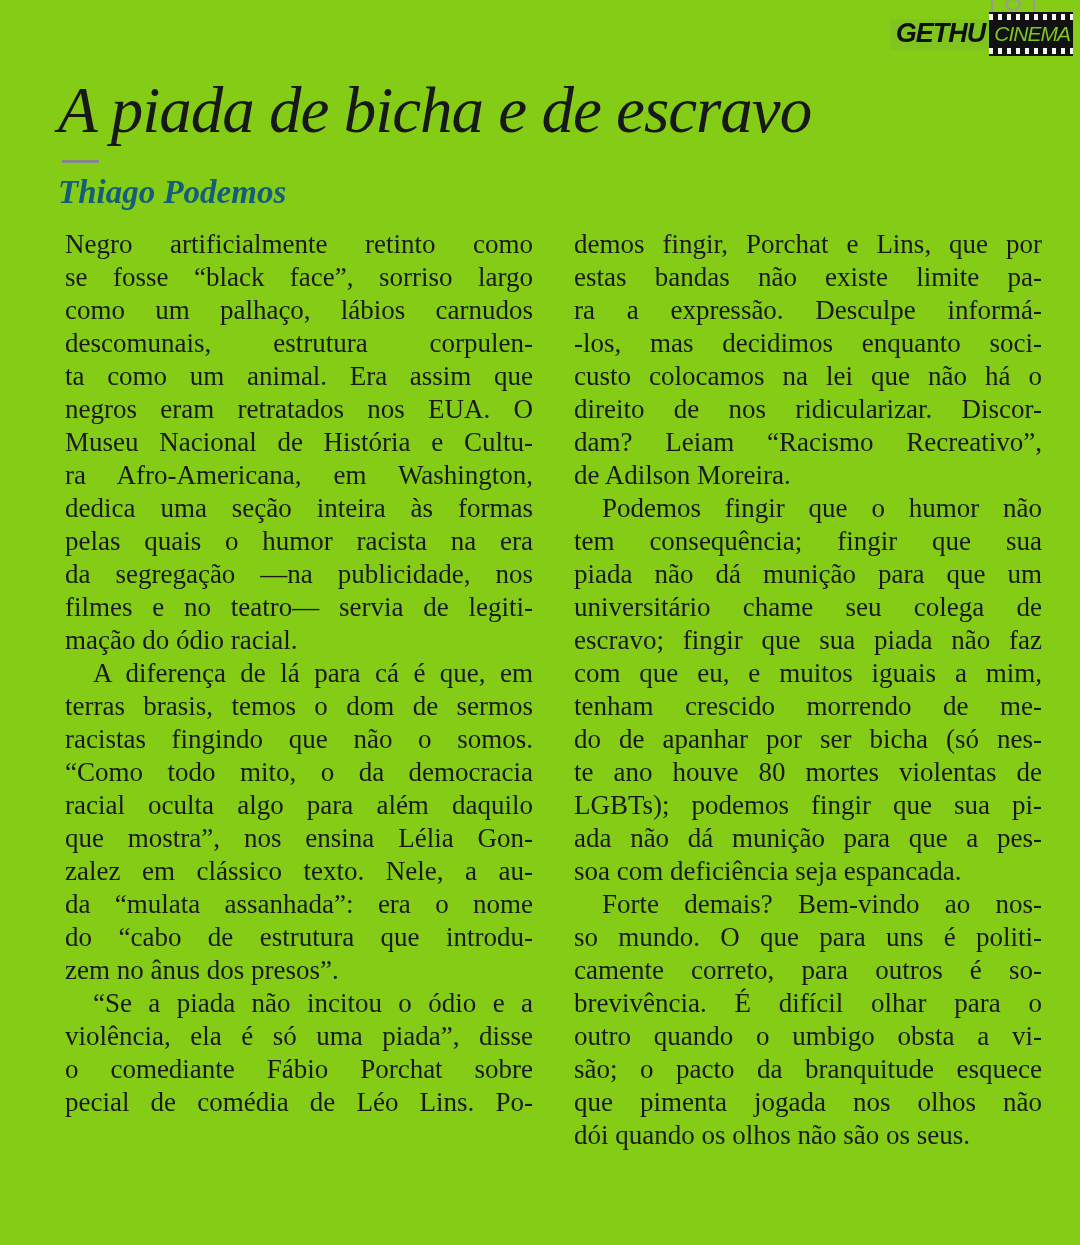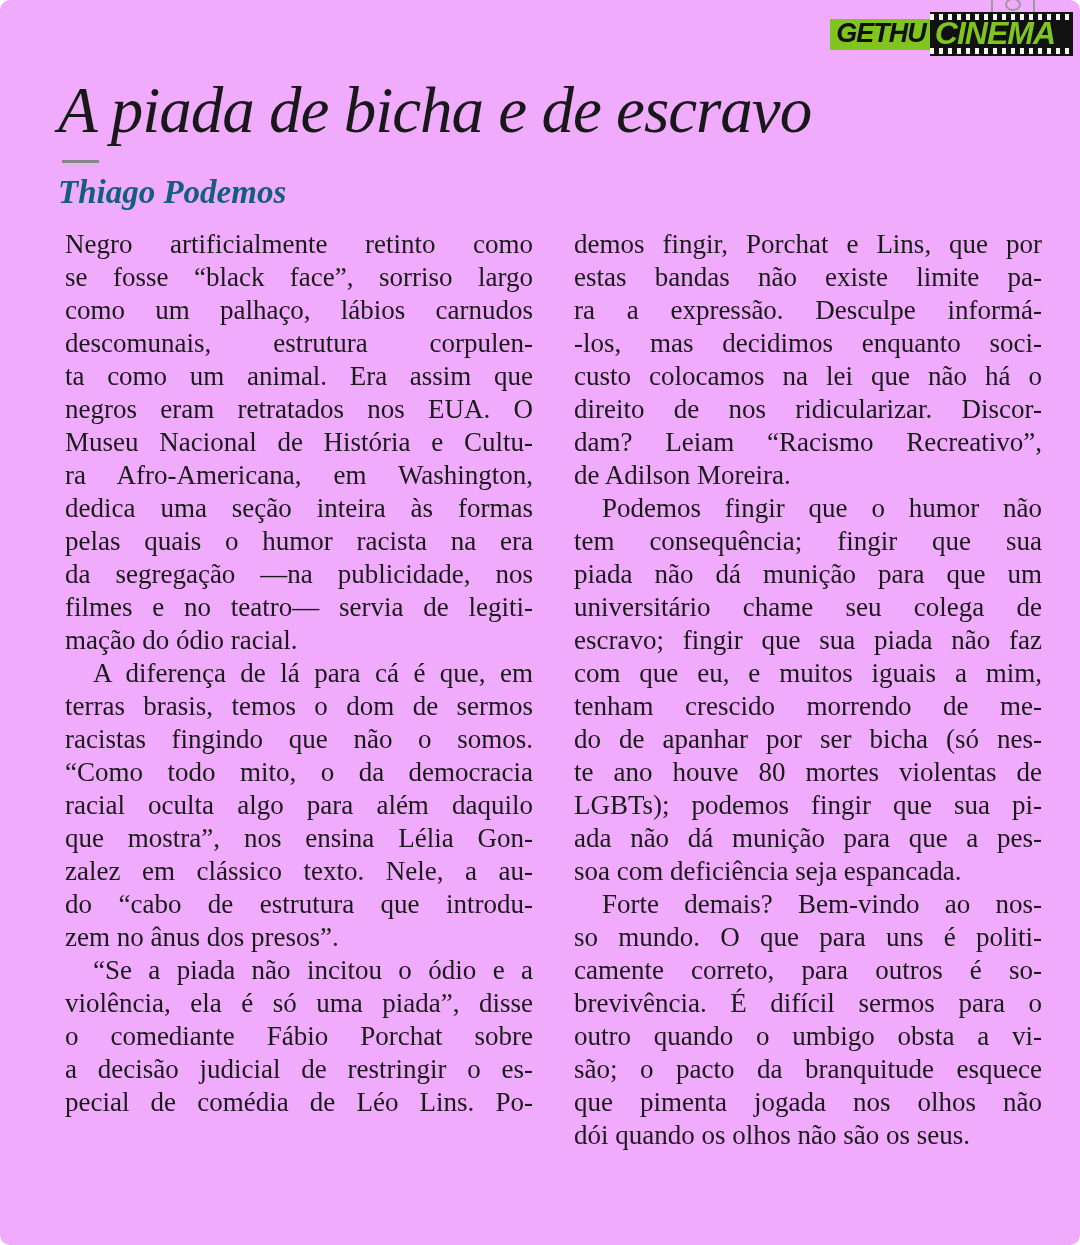--- a/index.html
+++ b/index.html
@@ -1,24 +1,23 @@
 <!DOCTYPE html>
 <html><head>
 <meta charset="utf-8">
 <style>
   html, body { margin: 0; padding: 0; }
   .page {
     position: relative;
     width: 1080px;
     height: 1245px;
-    background: #f0abfc;
+    background: #84cc16;
     overflow: hidden;
     font-family: "Liberation Serif", "DejaVu Serif", serif;
     color: #1a1a1a;
-    border-radius: 10px;
   }
 
   
   .watermark {
     position: absolute;
     top: 0;
     right: 7px;
     z-index: 5;
   }
   .camera {
@@ -56,25 +55,25 @@
     padding: 1px 4px 2px 6px;
     height: 28px;
     line-height: 26px;
     align-self: center;
   }
   .logo-cinema {
     position: relative;
     background: #111111;
     color: #7fc41f;
     font-family: "Liberation Sans", sans-serif;
-    font-weight: 700;
-    font-style: italic;
-    font-size: 32px;
+    font-weight: 400;
+    font-style: italic;
+    font-size: 21px;
     letter-spacing: -1px;
-    padding: 9px 18px 10px 5px;
+    padding: 9px 3px 10px 5px;
     line-height: 25px;
   }
   .logo-cinema::before, .logo-cinema::after {
     content: "";
     position: absolute;
     left: 0;
     right: 0;
     height: 6px;
     background: repeating-linear-gradient(90deg, #f7f6f2 0 4px, #111111 4px 9px);
   }
@@ -178,26 +177,26 @@
         <div class="line">da segregação —na publicidade, nos</div>
         <div class="line">filmes e no teatro— servia de legiti-</div>
         <div class="line end">mação do ódio racial.</div>
         <div class="line indent">A diferença de lá para cá é que, em</div>
         <div class="line">terras brasis, temos o dom de sermos</div>
         <div class="line">racistas fingindo que não o somos.</div>
         <div class="line">“Como todo mito, o da democracia</div>
         <div class="line">racial oculta algo para além daquilo</div>
         <div class="line">que mostra”, nos ensina Lélia Gon-</div>
         <div class="line">zalez em clássico texto. Nele, a au-</div>
+        <div class="line">da “mulata assanhada”: era o nome</div>
         <div class="line">do “cabo de estrutura que introdu-</div>
         <div class="line end">zem no ânus dos presos”.</div>
         <div class="line indent">“Se a piada não incitou o ódio e a</div>
         <div class="line">violência, ela é só uma piada”, disse</div>
         <div class="line">o comediante Fábio Porchat sobre</div>
-        <div class="line">a decisão judicial de restringir o es-</div>
         <div class="line">pecial de comédia de Léo Lins. Po-</div>
       </div>
     <div class="col">
         <div class="line">demos fingir, Porchat e Lins, que por</div>
         <div class="line">estas bandas não existe limite pa-</div>
         <div class="line">ra a expressão. Desculpe informá-</div>
         <div class="line">-los, mas decidimos enquanto soci-</div>
         <div class="line">custo colocamos na lei que não há o</div>
         <div class="line">direito de nos ridicularizar. Discor-</div>
         <div class="line">dam? Leiam “Racismo Recreativo”,</div>
@@ -210,21 +209,21 @@
         <div class="line">com que eu, e muitos iguais a mim,</div>
         <div class="line">tenham crescido morrendo de me-</div>
         <div class="line">do de apanhar por ser bicha (só nes-</div>
         <div class="line">te ano houve 80 mortes violentas de</div>
         <div class="line">LGBTs); podemos fingir que sua pi-</div>
         <div class="line">ada não dá munição para que a pes-</div>
         <div class="line end">soa com deficiência seja espancada.</div>
         <div class="line indent">Forte demais? Bem-vindo ao nos-</div>
         <div class="line">so mundo. O que para uns é politi-</div>
         <div class="line">camente correto, para outros é so-</div>
-        <div class="line">brevivência. É difícil sermos para o</div>
+        <div class="line">brevivência. É difícil olhar para o</div>
         <div class="line">outro quando o umbigo obsta a vi-</div>
         <div class="line">são; o pacto da branquitude esquece</div>
         <div class="line">que pimenta jogada nos olhos não</div>
         <div class="line end">dói quando os olhos não são os seus.</div>
       </div>
   </div>
 
 </div>
 
 </body></html>

